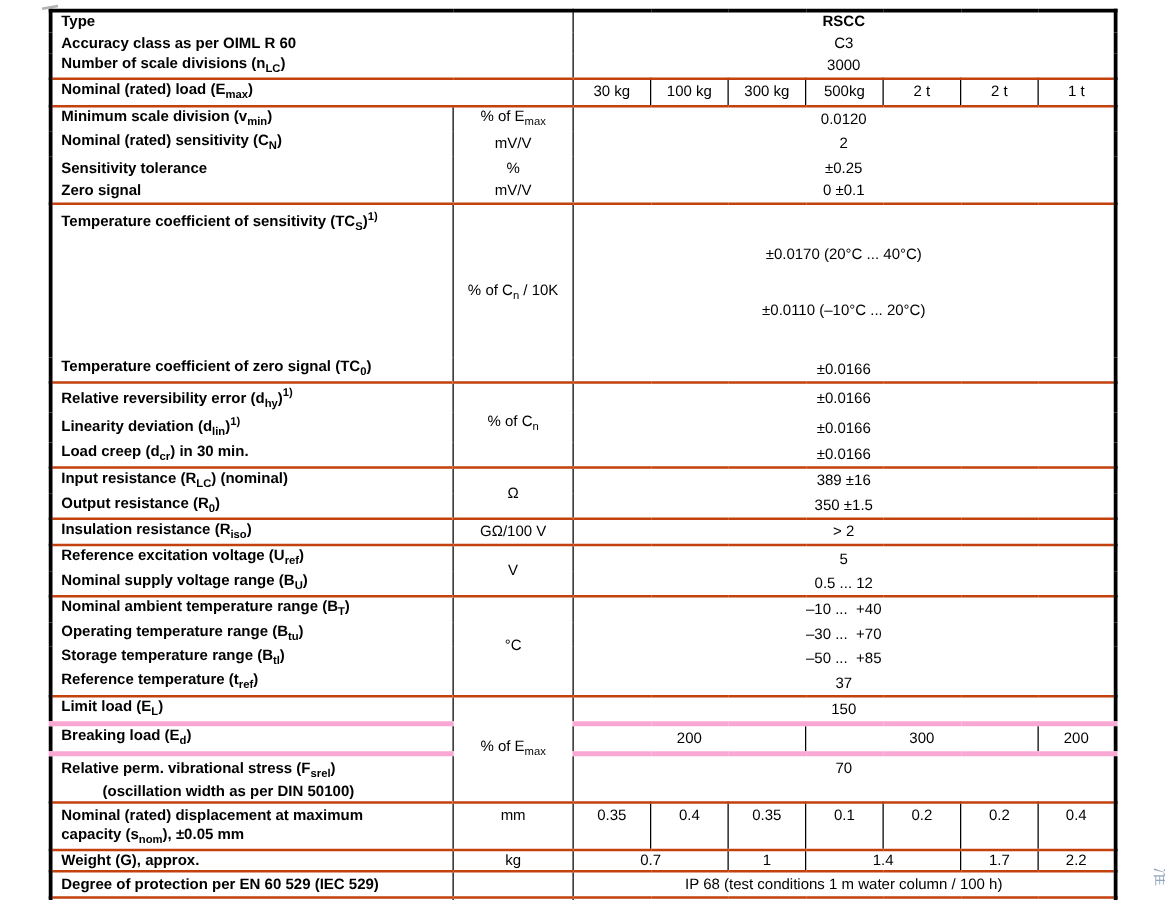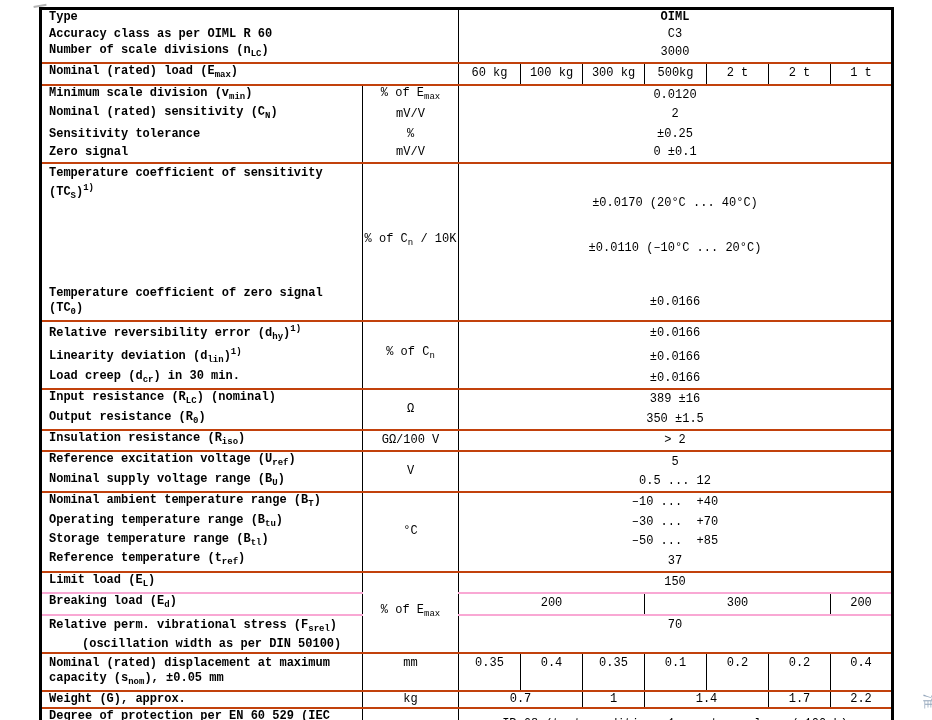--- a/index.html
+++ b/index.html
@@ -1,24 +1,24 @@
 <!DOCTYPE html>
 <html><head>
 <meta charset="utf-8">
 <style>
   html,body{margin:0;padding:0;background:#fff}
   .sheet{position:relative;width:932px;height:720px;background:#ffffff;overflow:hidden;
-         font-family:Liberation Mono, monospace;color:#000}
+         font-family:Liberation Sans, sans-serif;color:#000}
   table{border-collapse:collapse;table-layout:fixed;margin:7px 0 0 39px;border:3px solid #000}
   td{border:0 solid #000;font-size:12px;line-height:15px;padding:0;vertical-align:middle;overflow:hidden}
   .lbl{font-weight:bold;text-align:left;padding:0 4px 0 7px}
   .unit,.val{text-align:center;white-space:pre}
   .bl{border-left:1.5px solid #000}
   .hb{border-bottom:2px solid #c2410c}
-  .tb{border-bottom:2px solid #f9a8d4}
+  .tb{border-bottom:4px solid #f9a8d4}
   .vt{vertical-align:top;padding-top:2px}
   .bold{font-weight:bold}
   .ind40{padding-left:33px}
   sub{font-size:9px}
   sup{font-size:9px}
   .h17{height:17px}.h18{height:18px}.h19{height:19px}
   .h21{height:21px}.h22{height:22px}.h32{height:32px}.h35{height:35px}
   .watermark{position:absolute;right:-5px;top:692px;font-size:15px;color:#94a6bb;transform:rotate(90deg)}
   .stray{position:absolute;left:33px;top:-1px;width:13px;height:6px;
          border-bottom:2px solid #b3b3b3;transform:rotate(-10deg)}
@@ -31,33 +31,33 @@
 
   <table>
     <colgroup>
       <col style="width:322px">
         <col style="width:96px">
         <col span="7" style="width:62px">
     </colgroup>
     <tbody>
       <tr class="h17">
         <td class="lbl" colspan="2">Type</td>
-        <td class="val bl bold" colspan="7">OIML</td>
+        <td class="val bl bold" colspan="7">RSCC</td>
       </tr>
       <tr class="h17">
         <td class="lbl" colspan="2">Accuracy class as per OIML R 60</td>
         <td class="val bl" colspan="7">C3</td>
       </tr>
       <tr class="h17">
         <td class="lbl hb" colspan="2">Number of scale divisions (n<sub>LC</sub>)</td>
         <td class="val bl hb" colspan="7">3000</td>
       </tr>
       <tr class="h22">
         <td class="lbl hb" colspan="2">Nominal (rated) load (E<sub>max</sub>)</td>
-        <td class="val bl hb">60 kg</td>
+        <td class="val bl hb">30 kg</td>
         <td class="val bl hb">100 kg</td>
         <td class="val bl hb">300 kg</td>
         <td class="val bl hb">500kg</td>
         <td class="val bl hb">2 t</td>
         <td class="val bl hb">2 t</td>
         <td class="val bl hb">1 t</td>
       </tr>
       <tr class="h19">
         <td class="lbl">Minimum scale division (v<sub>min</sub>)</td>
         <td class="unit bl">% of E<sub>max</sub></td>

